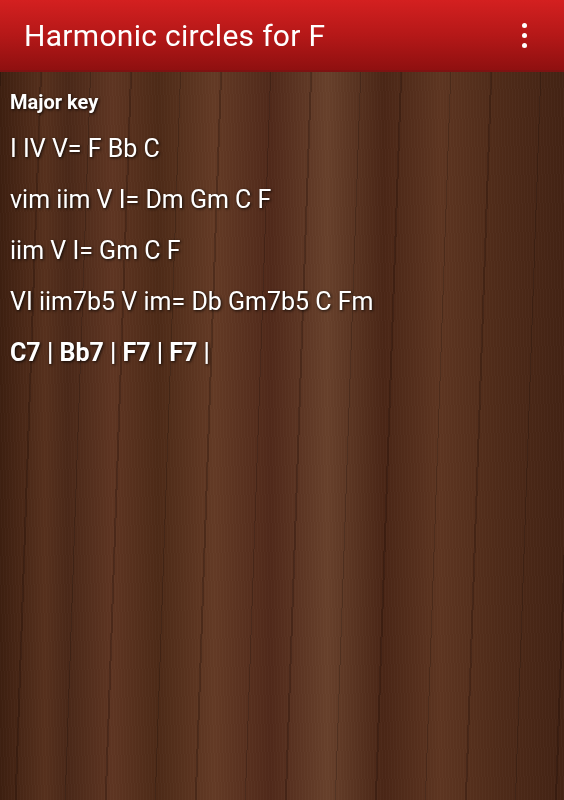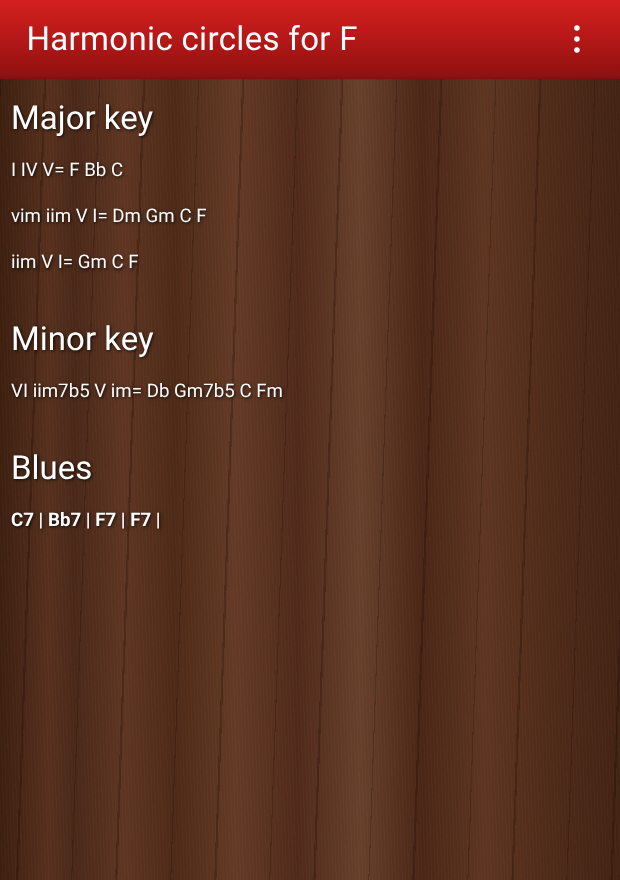--- a/index.html
+++ b/index.html
@@ -64,30 +64,30 @@
           rgba(0,0,0,0) 90px),
         linear-gradient(90deg,
           #3d1f10 0%, #56301d 8%, #4a2818 12%, #5e3522 20%,
           #4d2a17 28%, #633a25 38%, #50291a 48%, #67402b 58%,
           #4a2616 68%, #5d3521 78%, #4f2b19 88%, #432314 100%);
       padding: 18px 10px 10px 10px;
       color: #ffffff;
       text-shadow: 1px 1px 3px rgba(0,0,0,0.8);
     }
     .section-heading {
-      font-size: 30px;
-      font-weight: 400;
+      font-size: 20px;
+      font-weight: 700;
       margin-top: 0;
       margin-bottom: 20px;
     }
     .section-heading.later {
       margin-top: 42px;
     }
     .line {
-      font-size: 17px;
+      font-size: 25px;
       font-weight: 400;
       margin-bottom: 22px;
       white-space: nowrap;
     }
     .line:last-child {
       margin-bottom: 0;
       font-weight: bold;
     }
   </style>
 </head>
@@ -102,19 +102,17 @@
   </div>
 </div>
 
 <div class="content">
 
   <div class="section-heading">Major key</div>
   <div class="line">I IV V= F Bb C</div>
   <div class="line">vim iim V I= Dm Gm C F</div>
   <div class="line">iim V I= Gm C F</div>
 
-  <div class="section-heading later">Minor key</div>
   <div class="line">VI iim7b5 V im= Db Gm7b5 C Fm</div>
 
-  <div class="section-heading later">Blues</div>
   <div class="line">C7 | Bb7 | F7 | F7 |</div>
 
 </div>
 
 </body></html>

